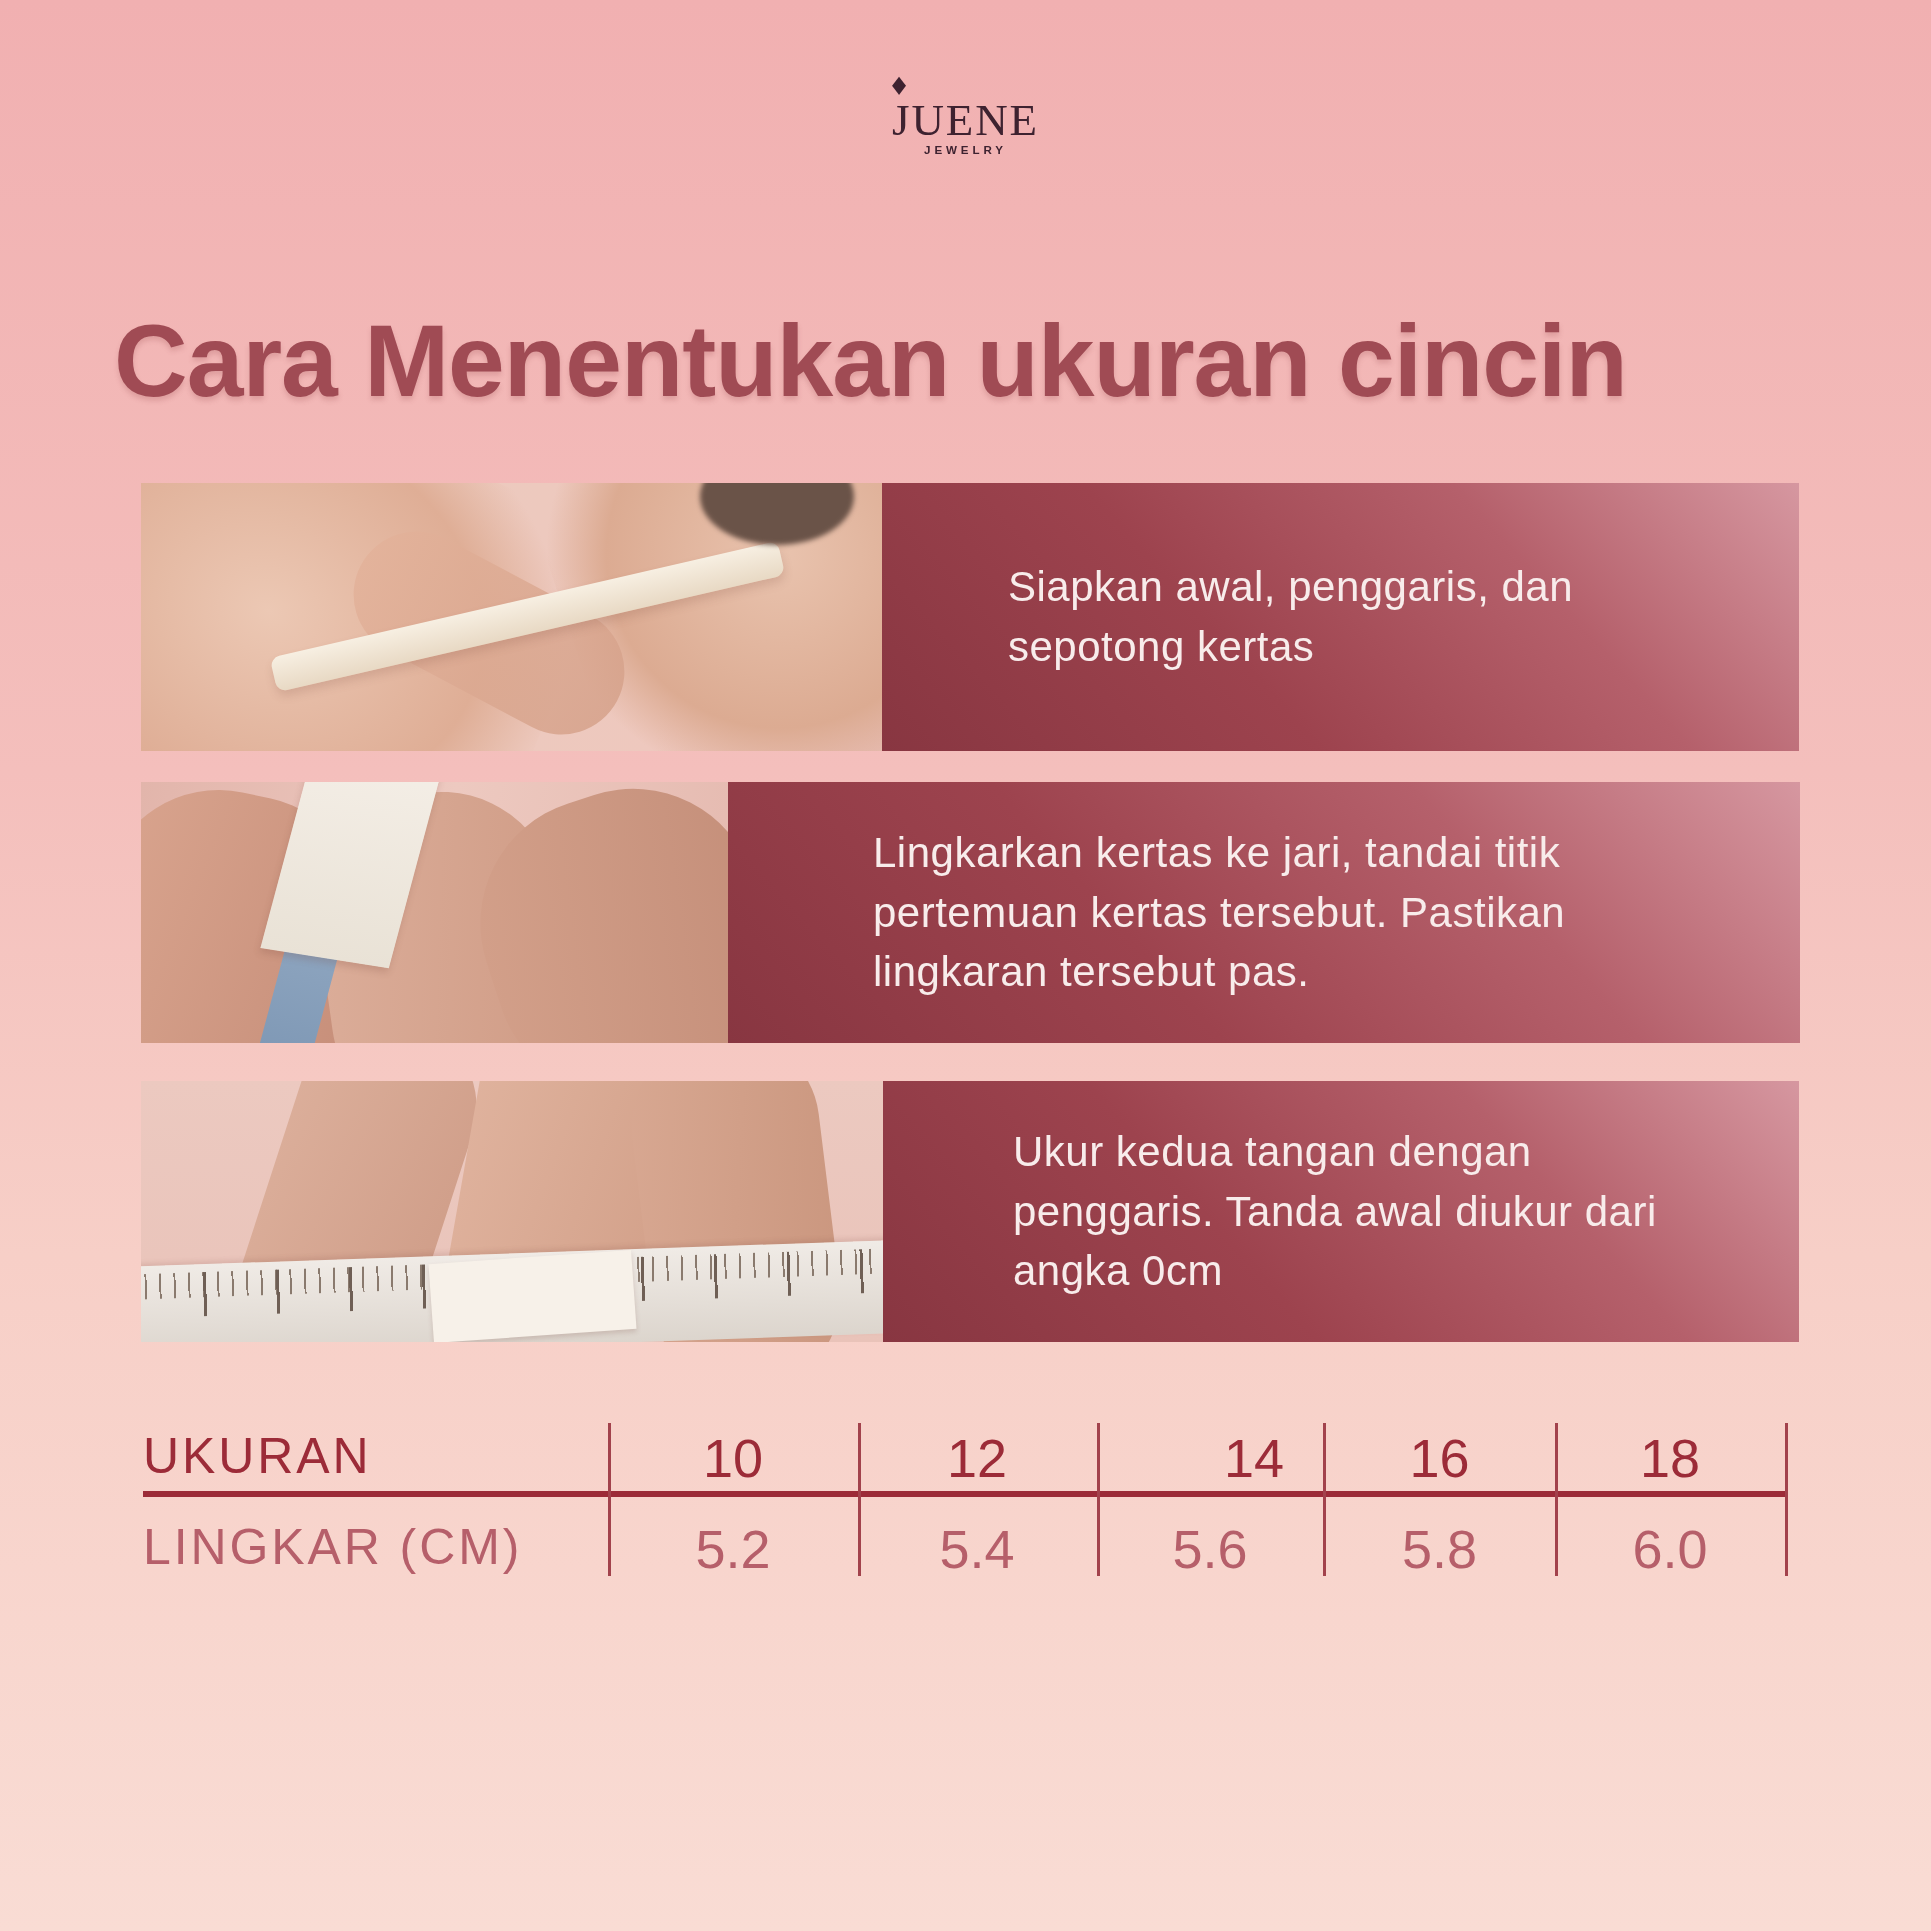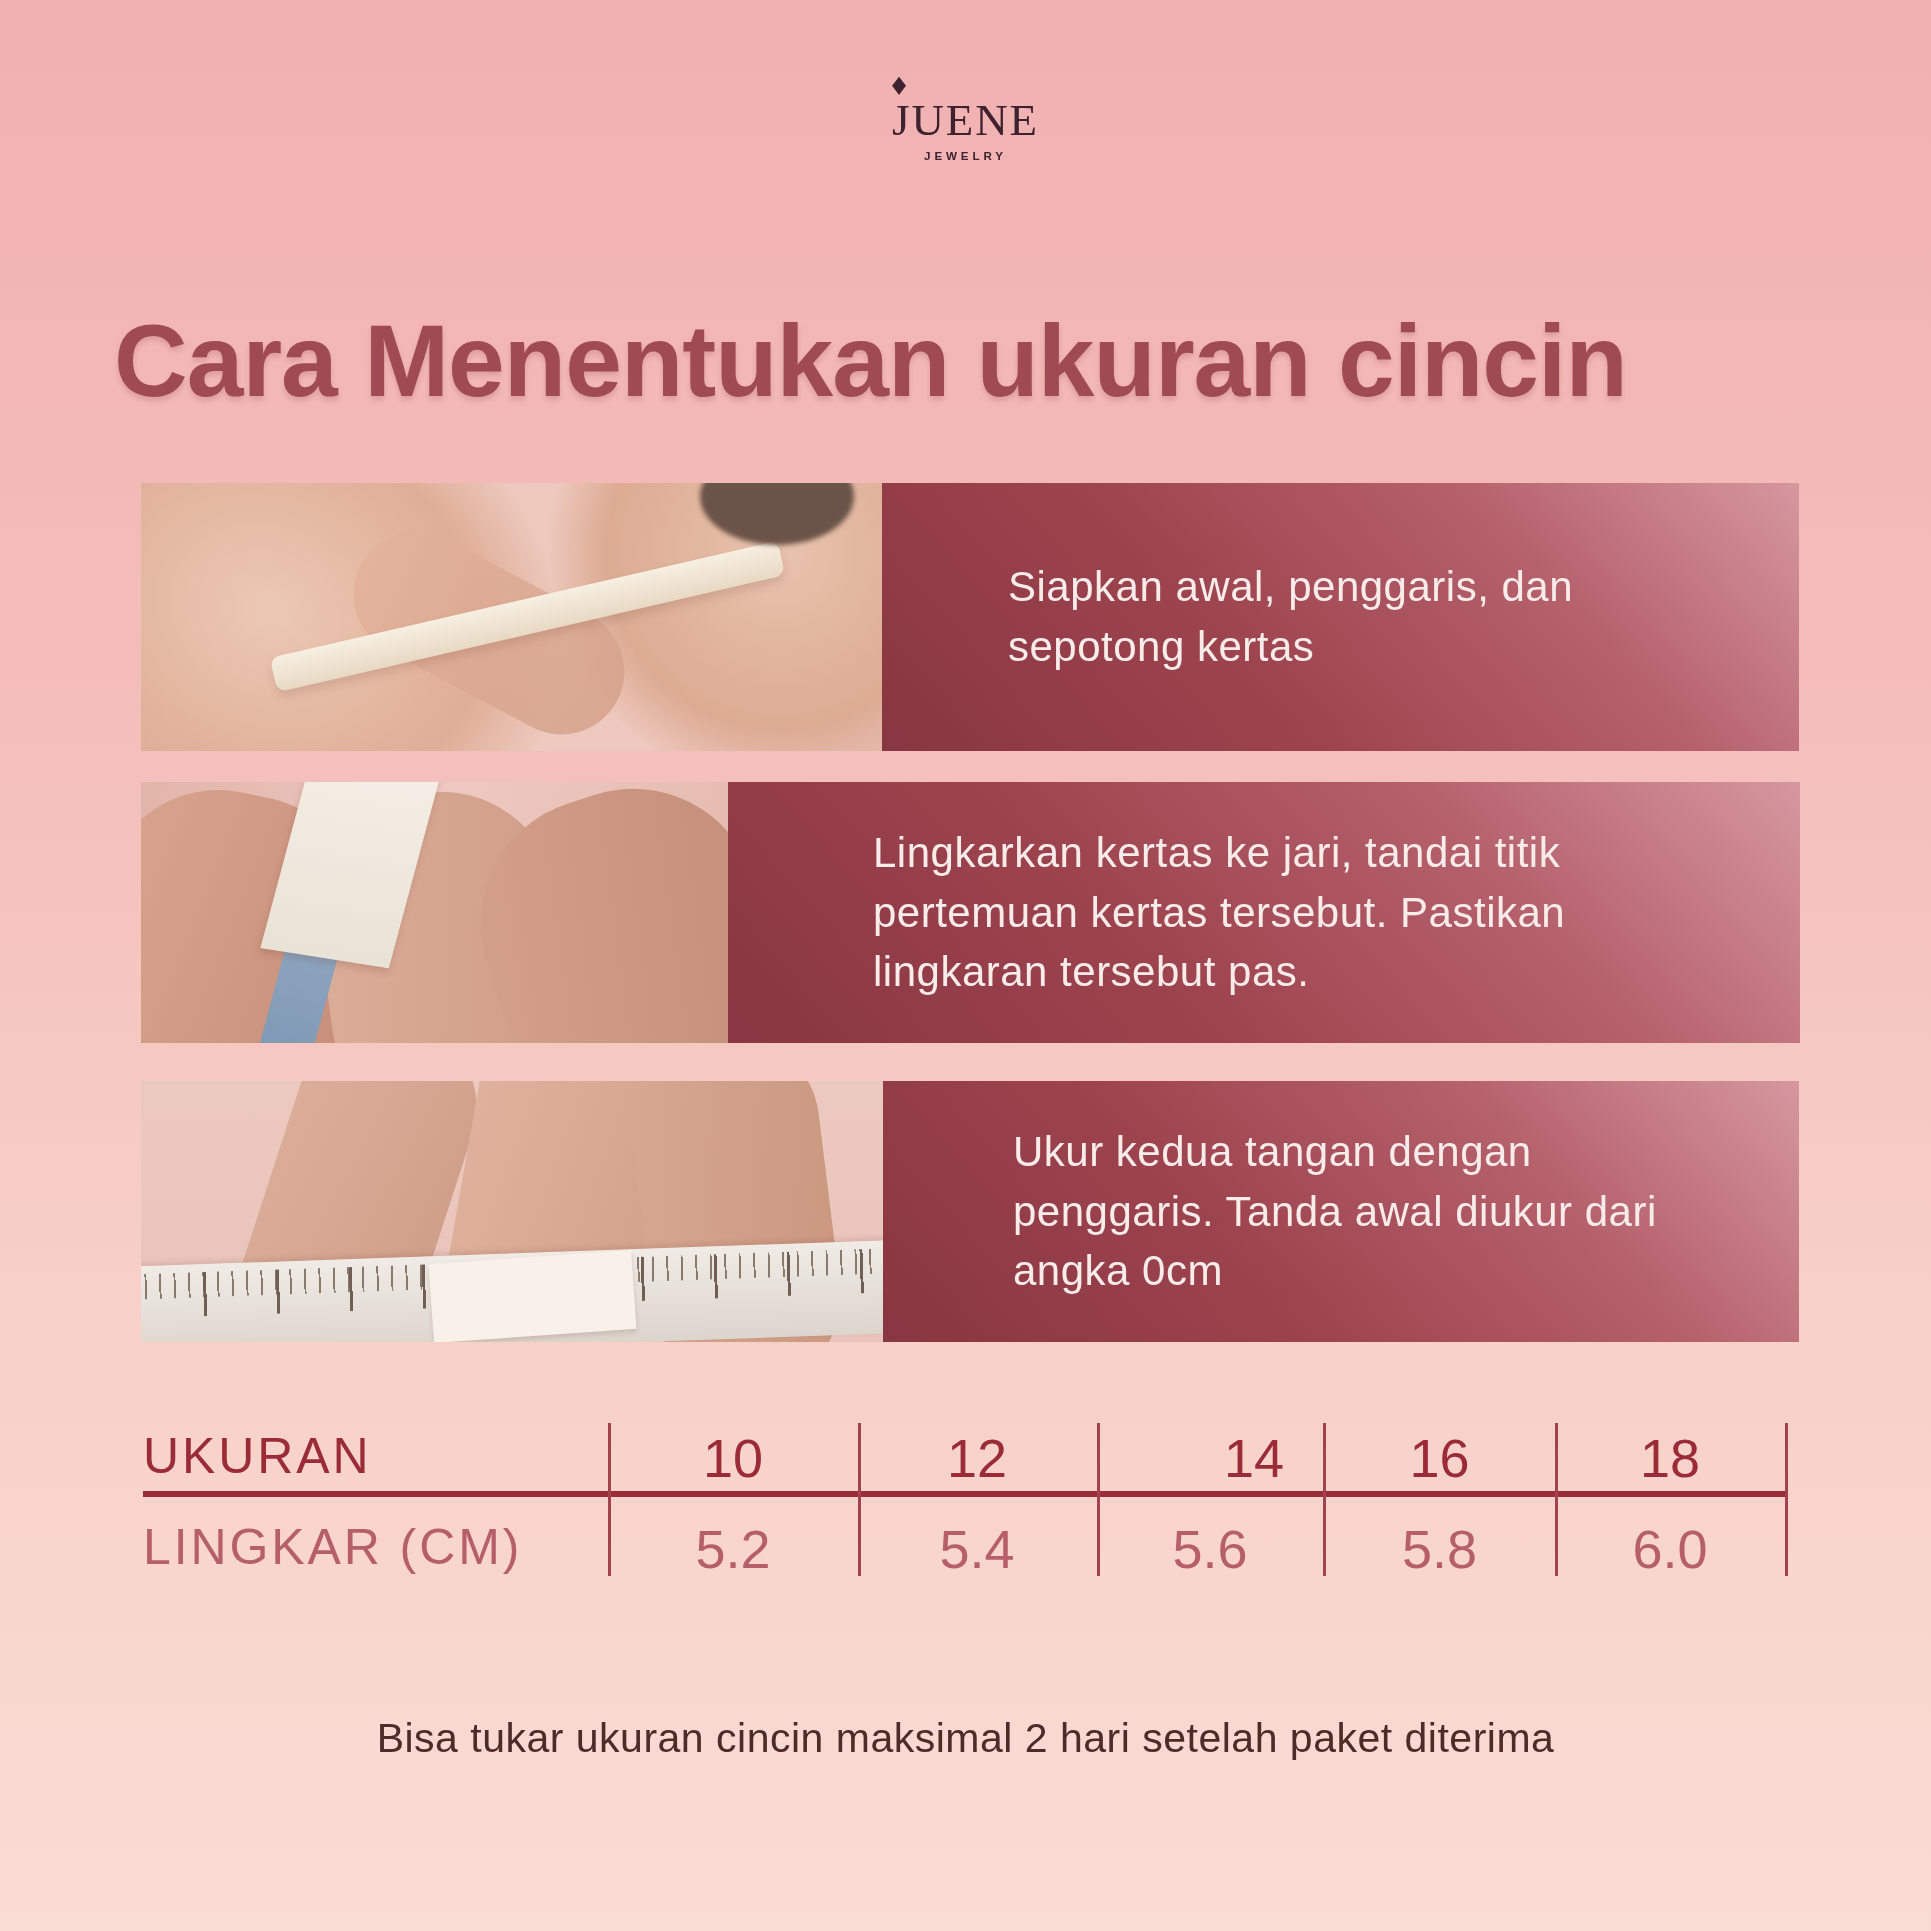--- a/index.html
+++ b/index.html
@@ -11,21 +11,21 @@
   
   .logo { position:absolute; top:98px; left:0; width:100%; text-align:center; color:#3e2230; }
   .logo-main {
     font-family:"Liberation Serif", serif; font-size:45px; letter-spacing:1.9px;
     position:relative; display:inline-block; line-height:1; font-weight:400;
   }
   .logo-diamond {
     position:absolute; left:0px; top:-23px; font-size:18.3px;
     transform:scaleY(1.3); font-family:"DejaVu Sans", sans-serif;
   }
-  .logo-sub { margin-top:6px; font-size:11.6px; letter-spacing:3.9px; font-weight:bold; }
+  .logo-sub { margin-top:0; font-size:11.6px; letter-spacing:3.9px; font-weight:bold; }
   
   .page-title {
     position:absolute; left:114px; top:303px; width:1738px;
     font-size:102px; font-weight:700; color:#a04b54; letter-spacing:-1px;
     text-shadow:0 3.9px 4.8px rgba(150,70,75,0.22);
     white-space:nowrap;
   }
   
   .step-photo { position:absolute; overflow:hidden; background:#ecc5bb; }
   .step-panel {
@@ -163,16 +163,15 @@
   <div class="t-cell t-row2" style="left:1323px;width:233px;">5.8</div>
   <div class="t-cell t-row2" style="left:1555px;width:230px;">6.0</div>
 
   <div class="t-vline" style="left:608px;"></div>
   <div class="t-vline" style="left:858px;"></div>
   <div class="t-vline" style="left:1097px;"></div>
   <div class="t-vline" style="left:1323px;"></div>
   <div class="t-vline" style="left:1555px;"></div>
   <div class="t-vline" style="left:1785px;"></div>
 
-  <div class="footer-note">Bisa tukar ukuran cincin maksimal 2 hari setelah paket diterima</div>
 
 </div>
 
 
 </body></html>

